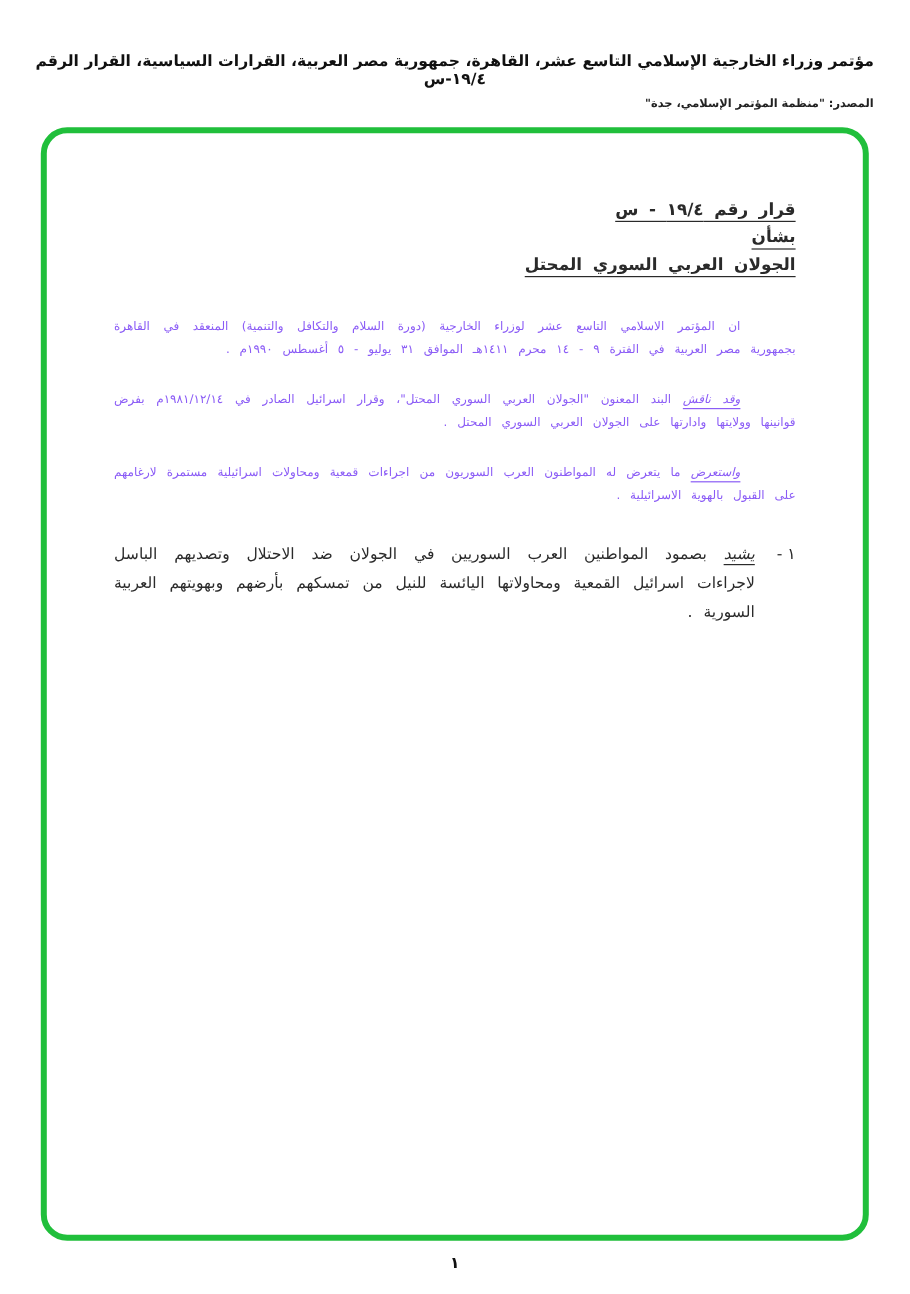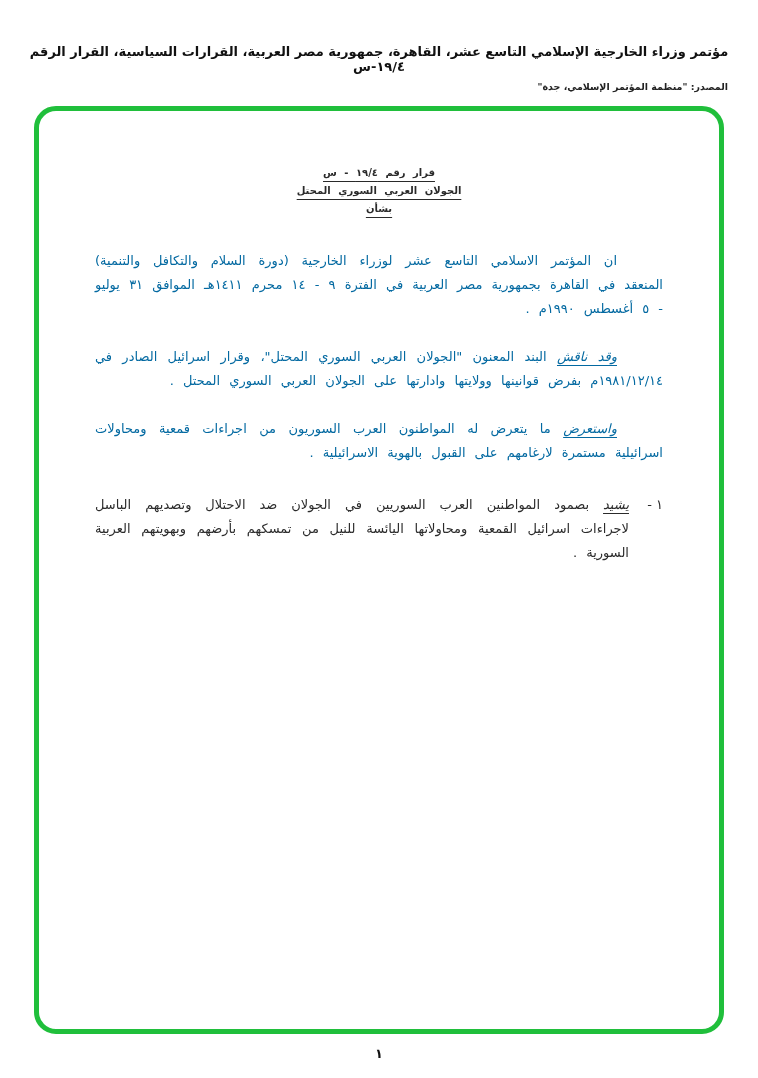--- a/index.html
+++ b/index.html
@@ -35,42 +35,41 @@
     width: 690px;
     height: 928px;
     margin: 14px auto 0;
     border: 5px solid #20bf3b;
     border-radius: 22px;
     padding: 56px 56px 0;
     overflow: hidden;
     background: #ffffff;
   }
   .doc-title {
-    text-align: center;
-    font-size: 10px;
+    font-size: 14px;
     font-weight: bold;
     color: #2a2a2a;
     word-spacing: 4px;
   }
   .doc-title .title-line {
     display: inline-block;
     margin-bottom: 7px;
     text-decoration: underline;
     text-underline-offset: 5px;
     text-decoration-thickness: 1px;
   }
   .doc-title .row { display: block; }
   .para {
     margin-top: 24px;
-    font-size: 13px;
+    font-size: 10px;
     line-height: 1.85;
     text-align: justify;
     text-indent: 46px;
     word-spacing: 5px;
-    color: #0369a1;
+    color: #8b5cf6;
   }
   .para.first { margin-top: 28px; }
   .lead-underline {
     text-decoration: underline;
     text-underline-offset: 4px;
     text-decoration-thickness: 1px;
     font-style: italic;
   }
   .operative-item {
     display: flex;
@@ -100,22 +99,22 @@
 <body>
 
 <div class="top-header">مؤتمر وزراء الخارجية الإسلامي التاسع عشر، القاهرة، جمهورية مصر العربية، القرارات السياسية، القرار الرقم ١٩/٤-س</div>
 
 <div class="source-line">المصدر:  "منظمة المؤتمر الإسلامي، جدة"</div>
 
 <div class="doc-frame">
 
   <div class="doc-title">
     <span class="row"><span class="title-line">قرار رقم ١٩/٤ - س</span></span>
+    <span class="row"><span class="title-line">بشأن</span></span>
     <span class="row"><span class="title-line">الجولان العربي السوري المحتل</span></span>
-    <span class="row"><span class="title-line">بشأن</span></span>
   </div>
 
   <p class="para first">
     <span class="lead-underline"></span><span>ان المؤتمر الاسلامي التاسع عشر لوزراء الخارجية (دورة السلام والتكافل والتنمية) المنعقد في القاهرة بجمهورية مصر العربية في الفترة ٩ - ١٤ محرم ١٤١١هـ الموافق ٣١ يوليو - ٥ أغسطس ١٩٩٠م .</span>
   </p>
 
   <p class="para">
     <span class="lead-underline">وقد ناقش</span><span> البند المعنون "الجولان العربي السوري المحتل"، وقرار اسرائيل الصادر في ١٩٨١/١٢/١٤م بفرض قوانينها وولايتها وادارتها على الجولان العربي السوري المحتل .</span>
   </p>
 

